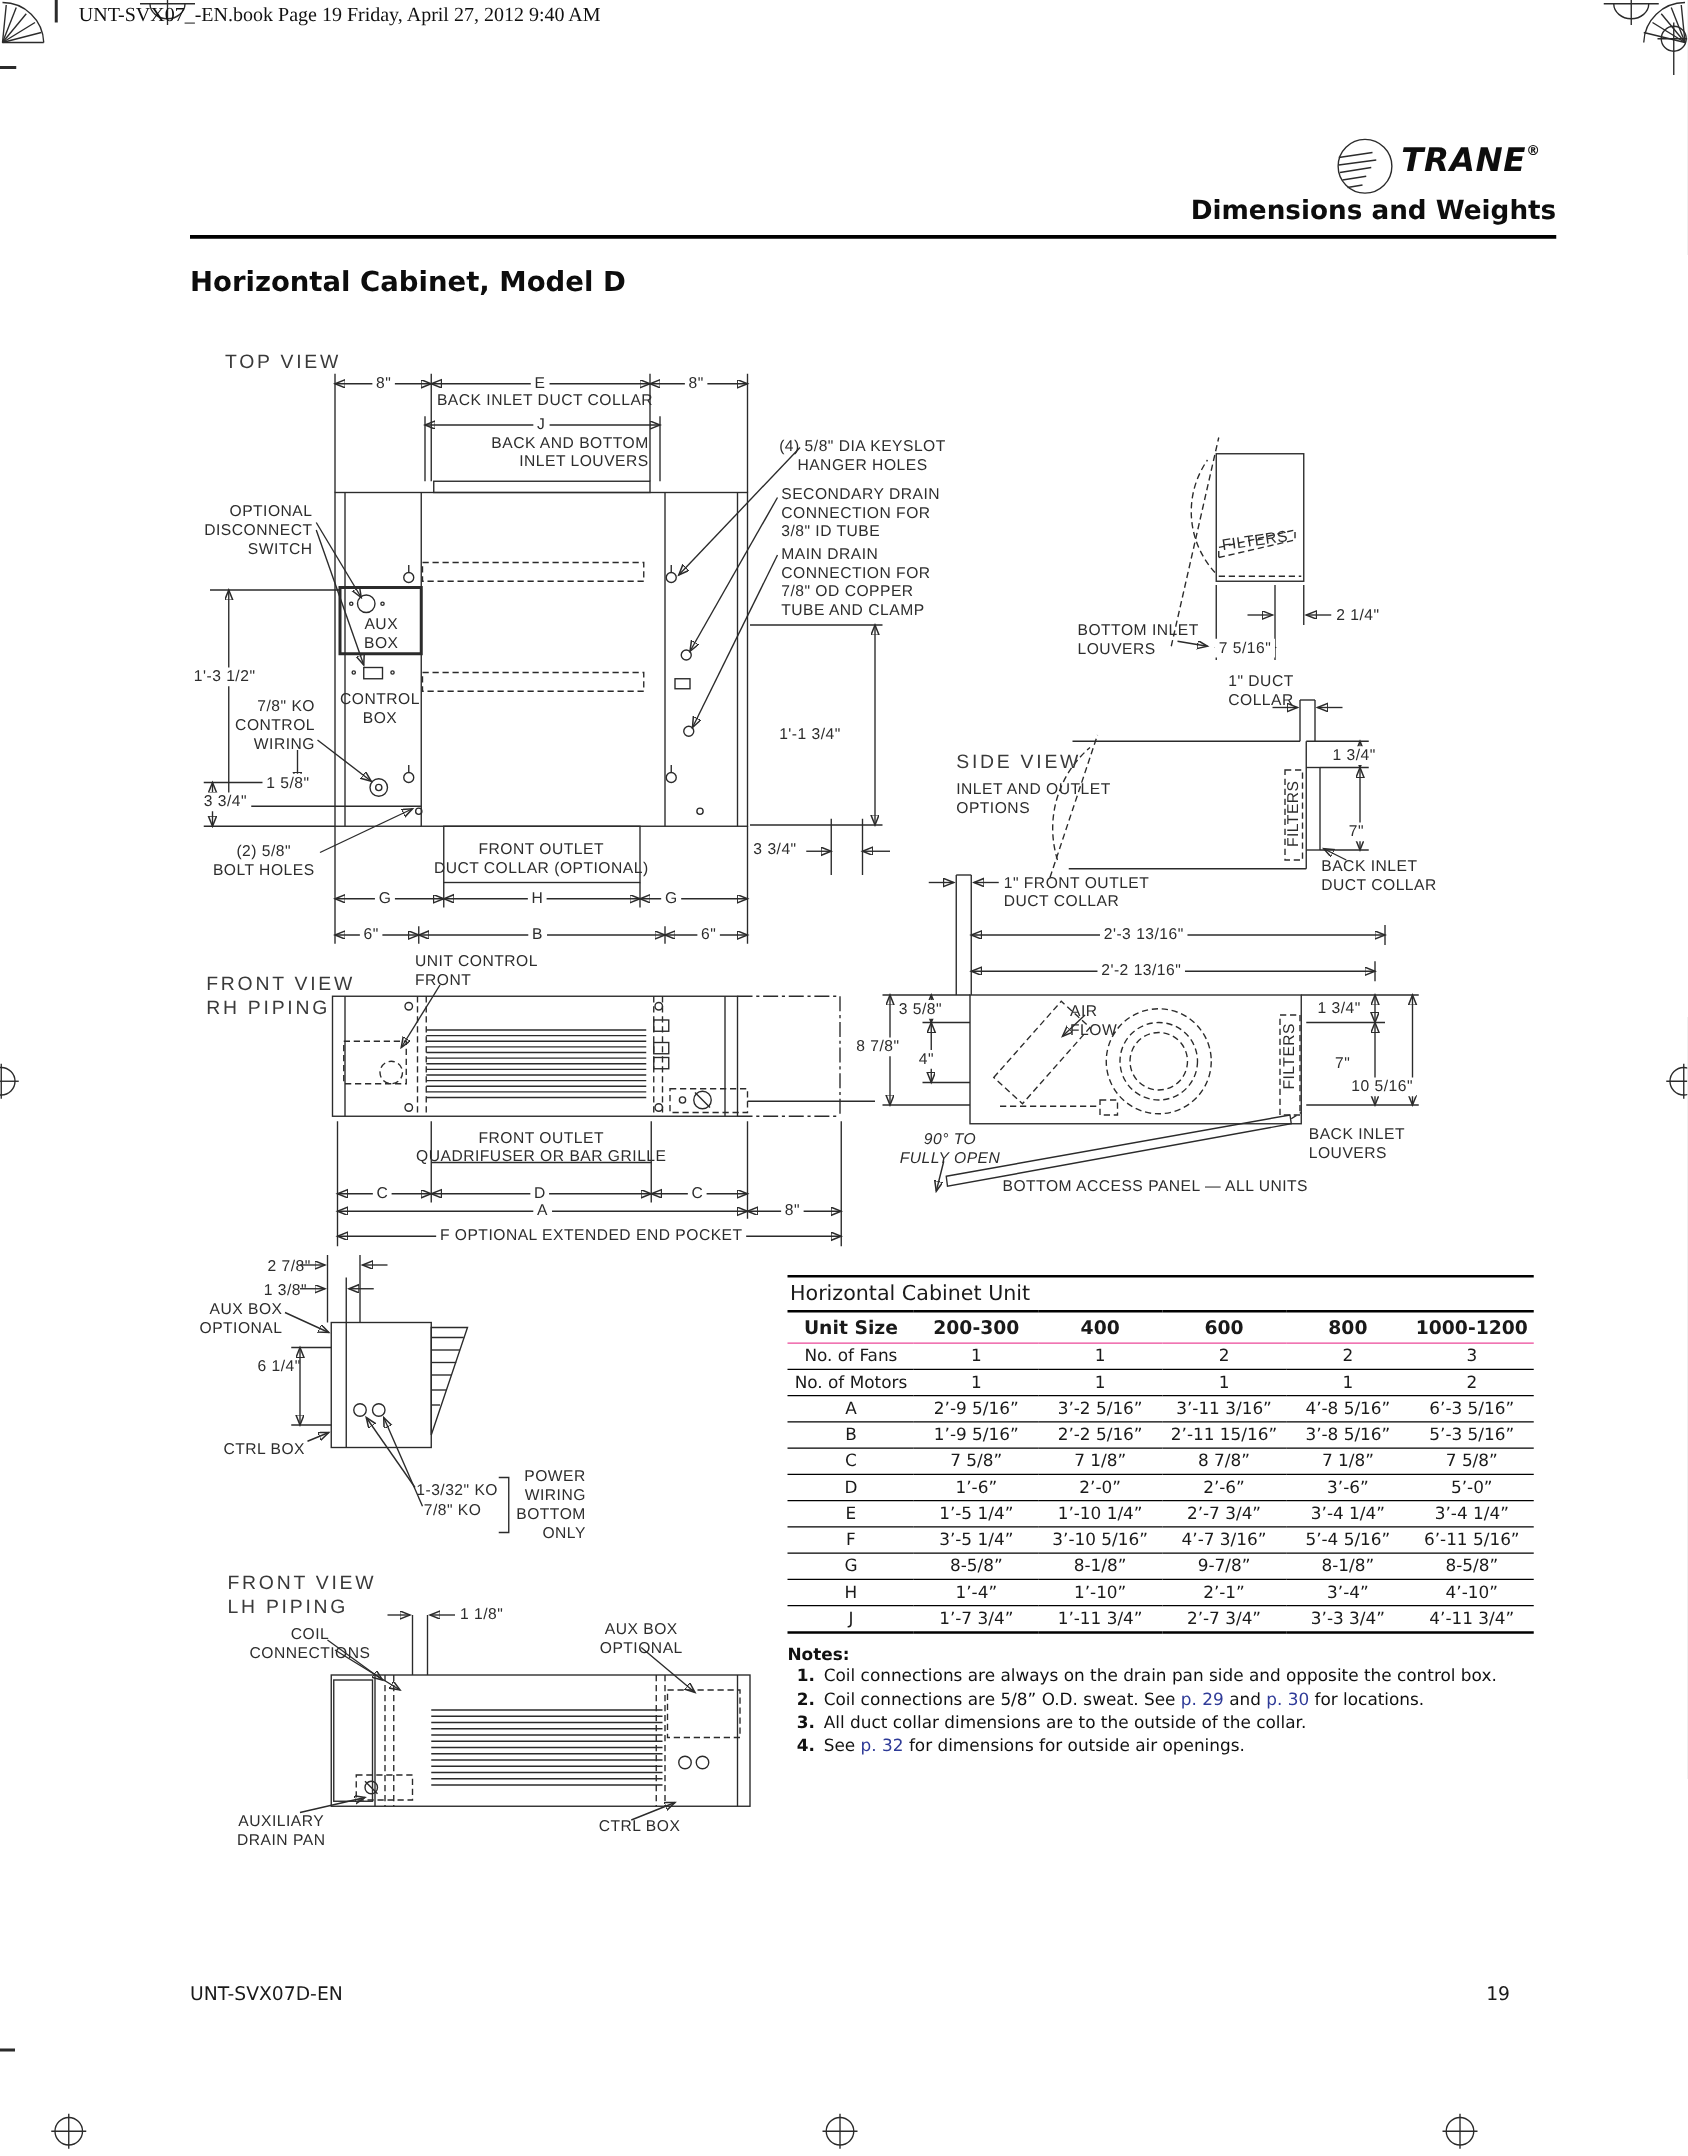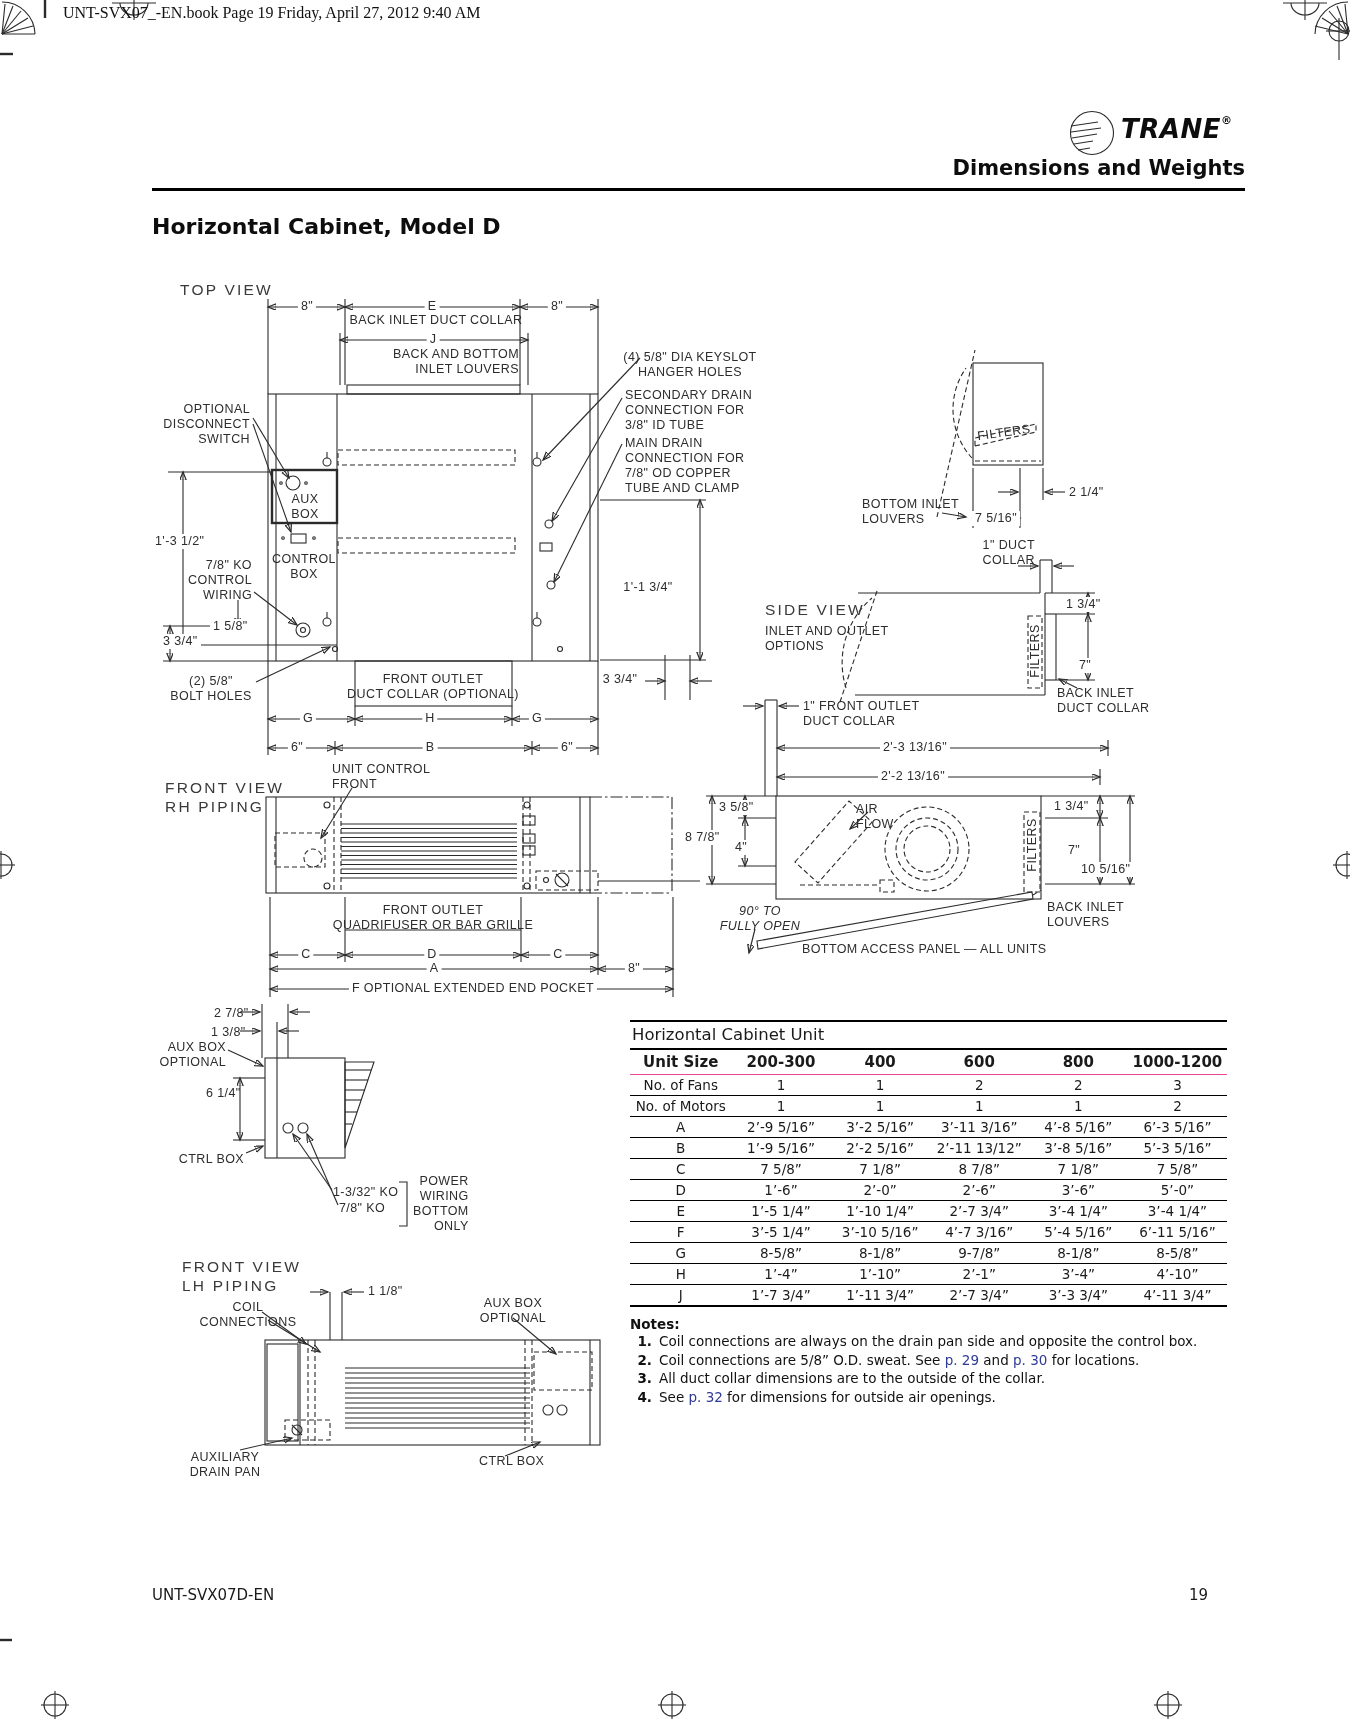--- a/index.html
+++ b/index.html
@@ -590,21 +590,21 @@
             <td>2’-9 5/16”</td>
             <td>3’-2 5/16”</td>
             <td>3’-11 3/16”</td>
             <td>4’-8 5/16”</td>
             <td>6’-3 5/16”</td>
           </tr>
           <tr>
             <td>B</td>
             <td>1’-9 5/16”</td>
             <td>2’-2 5/16”</td>
-            <td>2’-11 13/12”</td>
+            <td>2’-11 15/16”</td>
             <td>3’-8 5/16”</td>
             <td>5’-3 5/16”</td>
           </tr>
           <tr>
             <td>C</td>
             <td>7 5/8”</td>
             <td>7 1/8”</td>
             <td>8 7/8”</td>
             <td>7 1/8”</td>
             <td>7 5/8”</td>

